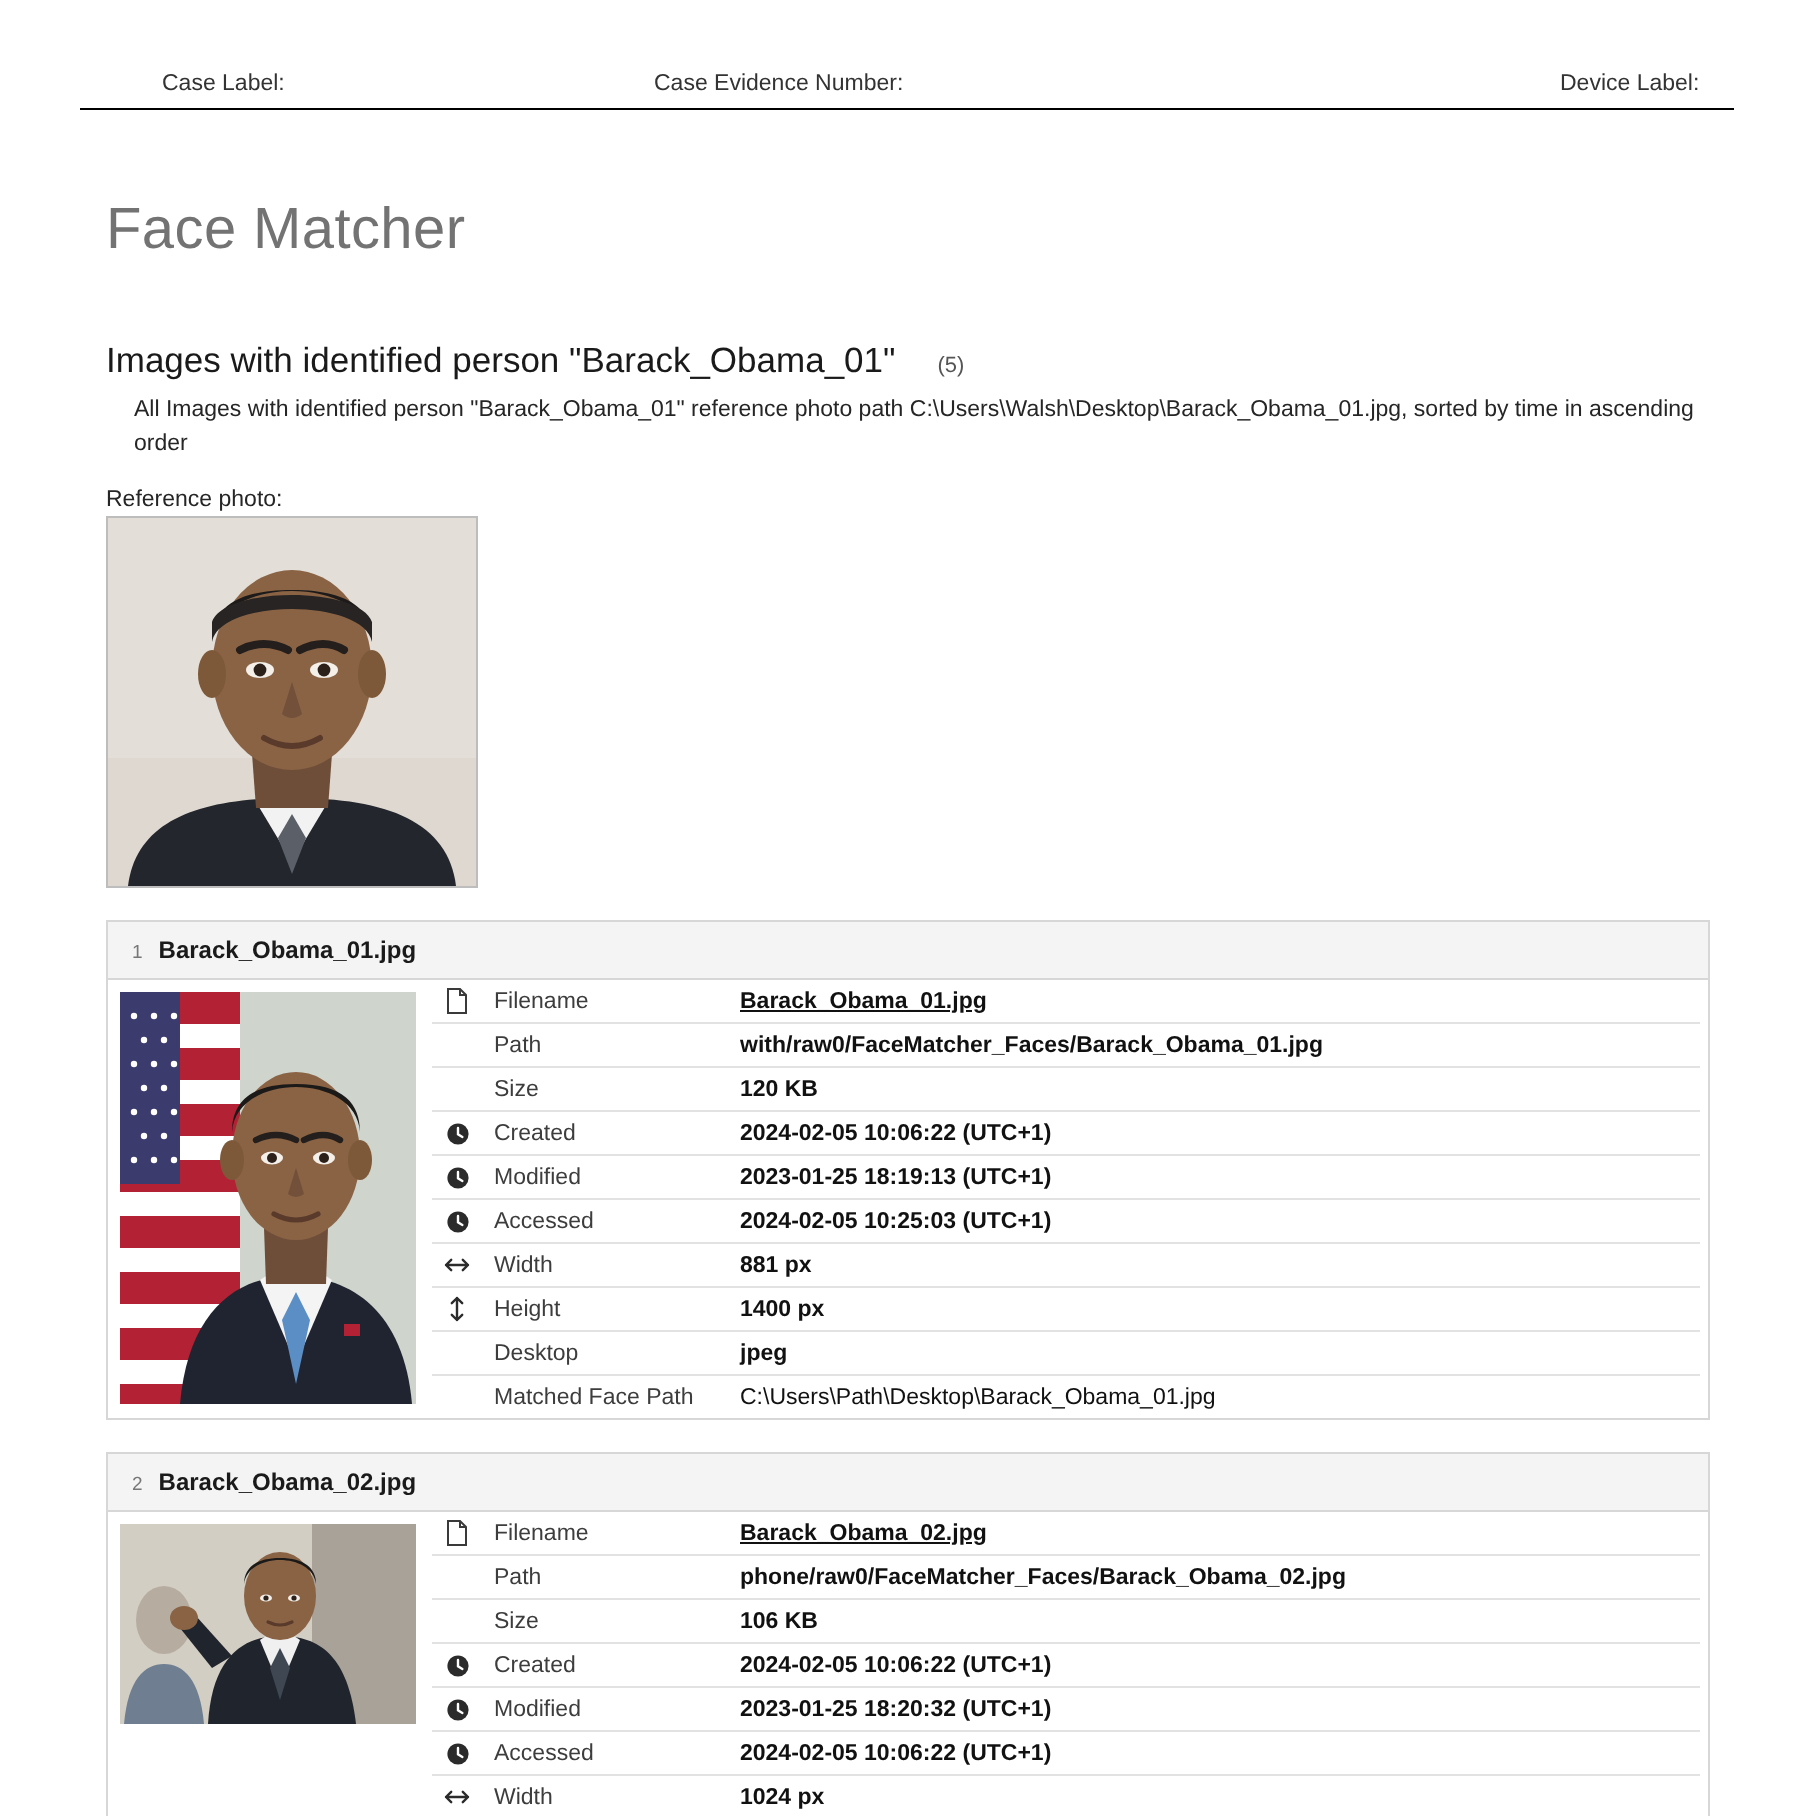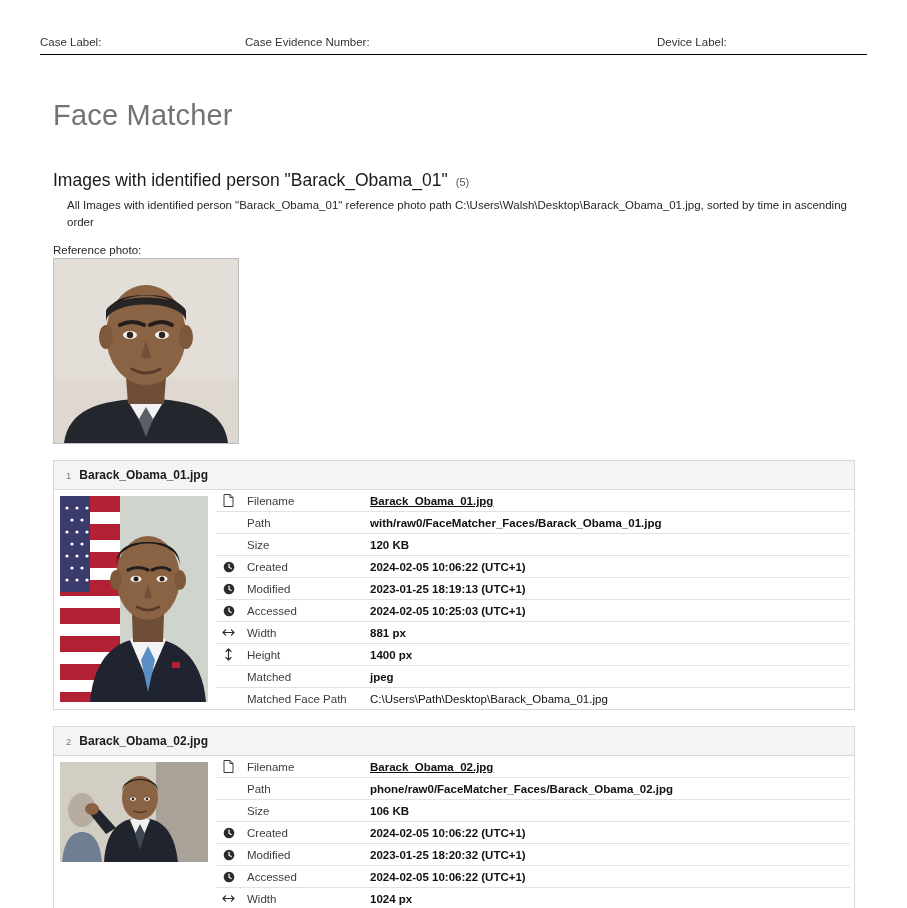--- a/index.html
+++ b/index.html
@@ -25,20 +25,21 @@
     padding: 36px 42px 6px 40px;
     border-bottom: 1px solid #000000;
     margin: 0 40px 0 40px;
     padding-left: 0;
     padding-right: 0;
   }
   .case-field {
     font-size: 11.5px;
     color: #333333;
     white-space: nowrap;
+    margin-left: 41px;
   }
   .case-field.f1 { width: 205px; }
   .case-field.f2 { width: 412px; }
   .case-field.f3 { flex: 1; }
 
   
   .page-title {
     margin: 44px 0 0 53px;
     font-size: 29px;
     font-weight: 400;
@@ -51,21 +52,21 @@
     margin: 38px 0 0 53px;
     width: 802px;
   }
   .section-heading {
     font-size: 17.5px;
     font-weight: 400;
     color: #1a1a1a;
     margin: 0;
     display: flex;
     align-items: baseline;
-    gap: 8px;
+    gap: 21px;
   }
   .section-count {
     font-size: 11px;
     color: #555555;
   }
   .section-desc {
     margin: 6px 0 0 14px;
     font-size: 11.5px;
     line-height: 1.45;
     color: #262626;
@@ -398,21 +399,21 @@
               </span>
               <span>Height</span>
             </div>
           </td>
           <td class="val">1400 px</td>
         </tr>
         <tr>
           <td class="key">
             <div class="key-inner">
                   <span class="key-icon"></span>
-                  <span>Matched</span>
+                  <span>Desktop</span>
                 </div>
           </td>
           <td class="val">jpeg</td>
         </tr>
         <tr>
           <td class="key">
             <div class="key-inner">
                   <span class="key-icon"></span>
                   <span>Matched Face Path</span>
                 </div>

